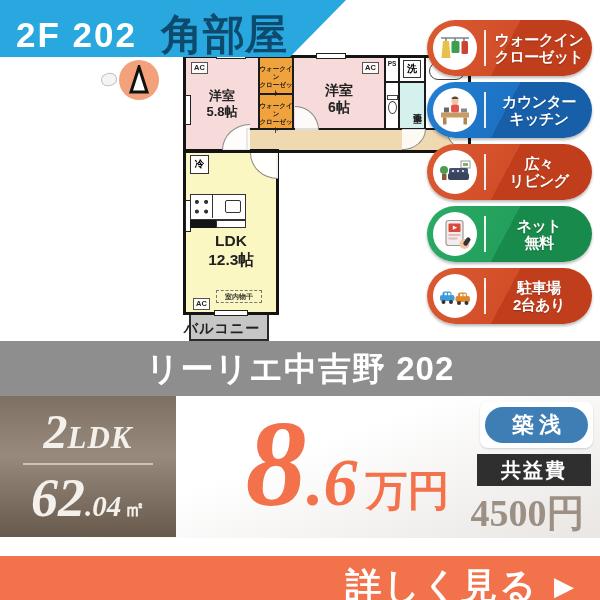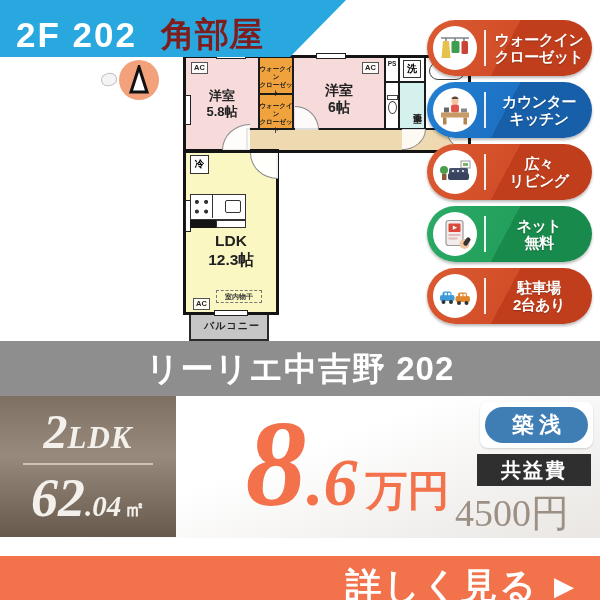--- a/index.html
+++ b/index.html
@@ -5,21 +5,21 @@
   html,body{margin:0;padding:0;background:#fff;}
   *{box-sizing:border-box;}
   .card{position:relative;width:600px;height:600px;overflow:hidden;background:#fff;
         font-family:"Liberation Sans","DejaVu Sans",sans-serif;}
 
   
   .banner{position:absolute;left:0;top:0;width:346px;height:69px;background:#29A8E0;
           clip-path:polygon(0 0,346px 0,290px 57px,0 57px);display:flex;align-items:center;
           padding-left:16px;gap:24px;z-index:40;}
   .banner .unit{color:#fff;font-size:35px;font-weight:bold;letter-spacing:2px;}
-  .banner .corner{color:#7f1d1d;font-size:34px;font-weight:bold;}
+  .banner .corner{color:#0c4a6e;font-size:42px;font-weight:bold;}
 
   
   .plan{position:absolute;inset:0;z-index:1;}
   .room{position:absolute;border:2px solid #1b1b1b;}
   .r58{left:184px;top:56px;width:76px;height:96px;background:#F7DBDA;}
   .wic1{left:258px;top:56px;width:36px;height:39px;background:#F0A33C;}
   .wic2{left:258px;top:93px;width:36px;height:39px;background:#F0A33C;}
   .r6{left:292px;top:56px;width:94px;height:76px;background:#F7DBDA;}
   .ps{left:384px;top:56px;width:16px;height:27px;background:#fff;}
   .toilet-room{left:384px;top:81px;width:16px;height:51px;background:#fff;}
@@ -37,21 +37,21 @@
               white-space:pre-line;z-index:5;line-height:1.2;}
   .lab-r58{left:188px;top:88px;width:68px;font-size:13px;}
   .lab-r6{left:306px;top:82px;width:66px;font-size:14px;}
   .lab-wic{font-size:6.5px;line-height:1.25;font-weight:700;}
   .lab-wic.w1{left:259px;top:65px;width:34px;}
   .lab-wic.w2{left:259px;top:102px;width:34px;}
   .lab-ps{left:384px;top:60px;width:16px;font-size:6.5px;}
   .lab-washroom{left:401px;top:86px;width:22px;font-size:8.5px;writing-mode:vertical-rl;
                 text-orientation:upright;height:42px;letter-spacing:1px;}
   .lab-ldk{left:196px;top:232px;width:70px;font-size:15.5px;}
-  .lab-balcony{left:186px;top:320px;width:92px;font-size:10px;letter-spacing:1px;font-weight:700;}
+  .lab-balcony{left:176px;top:320px;width:92px;font-size:14px;letter-spacing:1px;font-weight:700;}
   .ac{position:absolute;font-size:7.5px;font-weight:700;color:#222;background:rgba(255,255,255,.85);
       border:1px solid #555;padding:0 2px;z-index:5;line-height:1.3;}
   .ac1{left:191px;top:62px;} .ac2{left:362px;top:62px;} .ac3{left:193px;top:298px;}
   .fridge{position:absolute;left:190px;top:155px;width:19px;height:19px;border:1.5px solid #333;
           background:#fff;font-size:9.5px;font-weight:700;display:flex;align-items:center;
           justify-content:center;z-index:5;}
   .washbox{position:absolute;left:403px;top:60px;width:18px;height:18px;border:1.3px solid #333;
            background:#fff;font-size:10px;font-weight:700;display:flex;align-items:center;
            justify-content:center;z-index:5;}
   .toilet{position:absolute;left:388px;top:101px;width:9px;height:13px;border:1.2px solid #444;
@@ -139,23 +139,23 @@
   .rent-unit{font-size:42px;font-weight:bold;margin-left:8px;}
   .age-wrap{position:absolute;left:480px;top:6px;width:113px;height:46px;background:#fff;
             border-radius:8px;display:flex;align-items:center;justify-content:center;
             box-shadow:0 1px 2px rgba(0,0,0,.15);}
   .age-pill{width:103px;height:36px;border-radius:18px;background:#3F7DB5;display:flex;
             align-items:center;justify-content:center;}
   .age-pill span{color:#fff;font-size:22px;font-weight:bold;letter-spacing:5px;padding-left:5px;}
   .fee-box{position:absolute;left:477px;top:58px;width:114px;height:32px;background:#2F2F2F;
            display:flex;align-items:center;justify-content:center;}
   .fee-box span{color:#fff;font-size:20px;font-weight:bold;letter-spacing:2px;}
-  .fee-value{position:absolute;left:455px;top:92px;width:145px;
+  .fee-value{position:absolute;left:455px;top:92px;width:145px;text-align:center;
              color:#9C9084;font-family:"Liberation Serif","DejaVu Serif",serif;
-             font-size:38px;font-weight:normal;}
+             font-size:38px;font-weight:bold;}
 
   
   .cta-bar{position:absolute;left:0;top:556px;width:600px;height:60px;background:#F2724B;
            display:flex;align-items:center;justify-content:flex-end;gap:16px;
            padding-right:26px;z-index:36;cursor:pointer;}
   .cta-label{color:#fff;font-size:36px;font-weight:bold;letter-spacing:2px;}
   .cta-arrow{color:#fff;font-size:26px;}
 </style>
 </head>
 <body>

